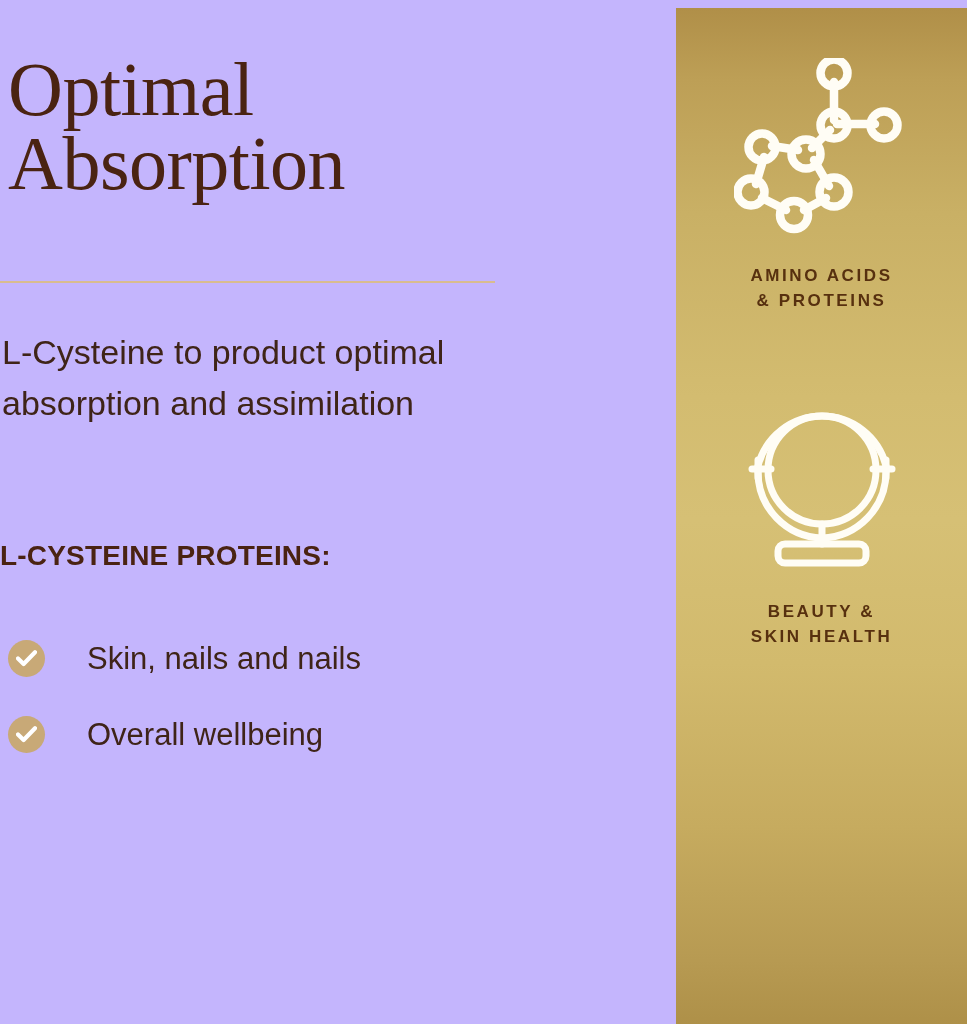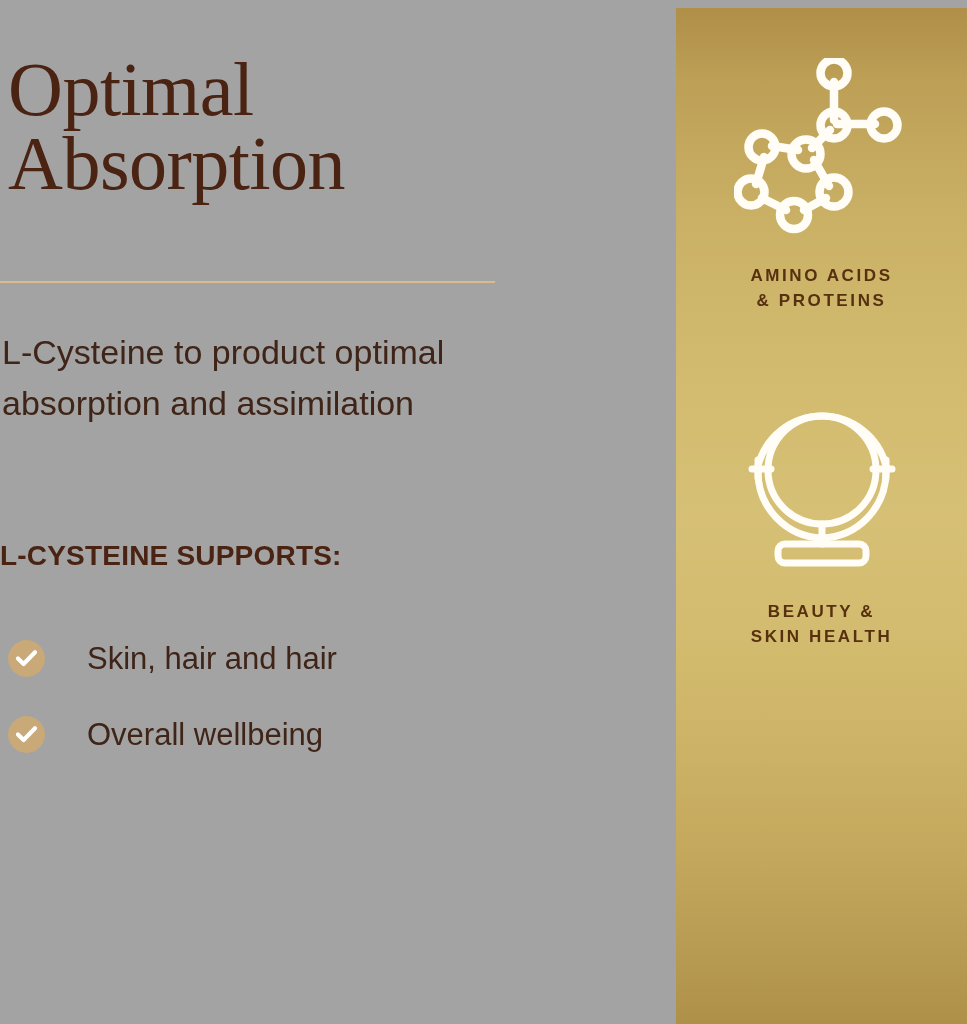--- a/index.html
+++ b/index.html
@@ -11,21 +11,21 @@
     width: 967px;
     height: 1024px;
     background: #ffffff;
     font-family: "Liberation Sans", sans-serif;
     overflow: hidden;
   }
   .page {
     position: relative;
     width: 967px;
     height: 1024px;
-    background: #a3a3a3;
+    background: #c4b5fd;
   }
 
   
   .left-col {
     position: absolute;
     left: 0;
     top: 0;
     width: 676px;
     height: 1024px;
     box-sizing: border-box;
@@ -182,31 +182,31 @@
       <span class="hl-line">Absorption</span>
     </h1>
 
     <div class="divider"></div>
 
     <p class="body-copy">
       <span class="bc-line">L-Cysteine to product optimal</span>
       <span class="bc-line">absorption and assimilation</span>
     </p>
 
-    <h2 class="supports-heading">L-CYSTEINE SUPPORTS:</h2>
+    <h2 class="supports-heading">L-CYSTEINE PROTEINS:</h2>
 
     <ul class="bullet-list">
 
       <li class="bullet-item">
         <span class="check-circle">
           <svg width="21" height="19" viewBox="0 0 21 19" aria-hidden="true">
             <path d="M2 9.5 L7.6 15 L19 3.2" fill="none" stroke="#ffffff" stroke-width="4.2" stroke-linecap="round" stroke-linejoin="round"></path>
           </svg>
         </span>
-        <span class="bullet-text">Skin, hair and hair</span>
+        <span class="bullet-text">Skin, nails and nails</span>
       </li>
 
       <li class="bullet-item">
         <span class="check-circle">
           <svg width="21" height="19" viewBox="0 0 21 19" aria-hidden="true">
             <path d="M2 9.5 L7.6 15 L19 3.2" fill="none" stroke="#ffffff" stroke-width="4.2" stroke-linecap="round" stroke-linejoin="round"></path>
           </svg>
         </span>
         <span class="bullet-text">Overall wellbeing</span>
       </li>

